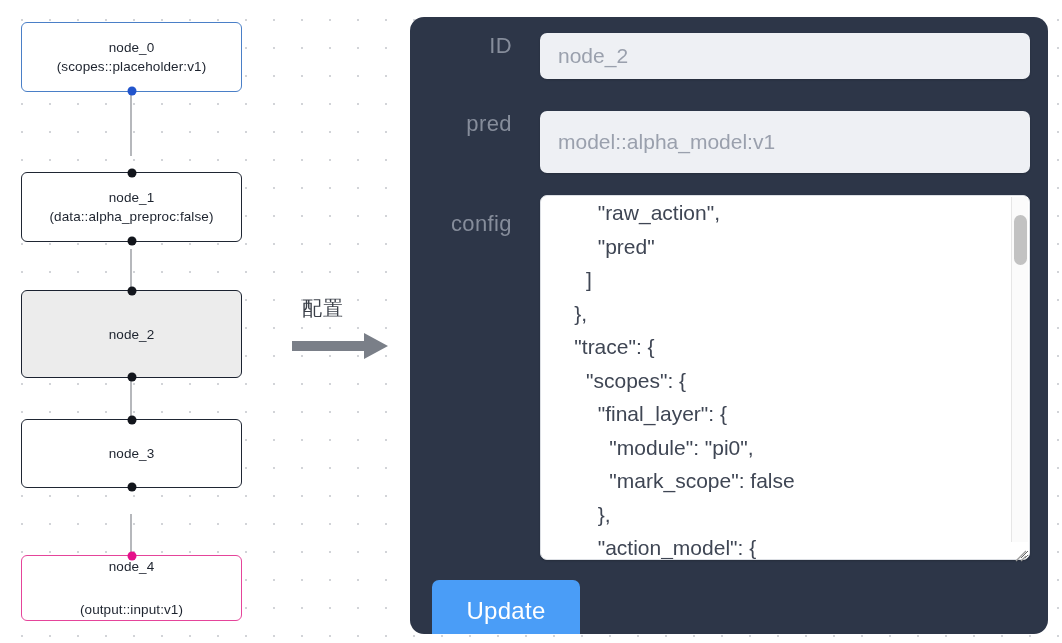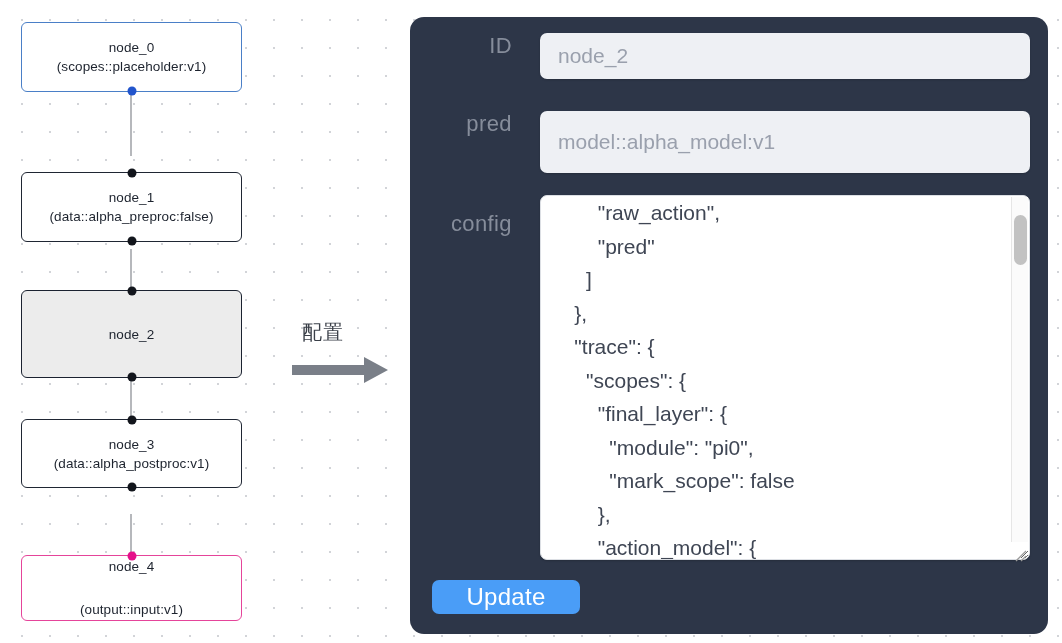--- a/index.html
+++ b/index.html
@@ -71,21 +71,21 @@
     width: 2px;
     background: #b6b8bc;
     transform: translateX(-1px);
     z-index: 1;
   }
 
   
   #arrow-group {
     position: absolute;
     left: 292px; top: 295px;
-    width: 108px; height: 70px; margin-top: 24px;
+    width: 108px; height: 70px;
   }
   #arrow-label {
     position: absolute;
     left: 10px; top: 0;
     font-size: 20px;
     color: #3a3f48;
     font-family: "DejaVu Sans", sans-serif;
     letter-spacing: 1px;
   }
   #arrow-shape {
@@ -173,21 +173,21 @@
   #ta-resize {
     position: absolute;
     right: 3px; bottom: 2px;
     width: 16px; height: 16px;
     pointer-events: none;
   }
 
   #update-button {
     position: absolute;
     left: 22px; top: 563px;
-    width: 148px; height: 34px;
+    width: 148px; height: 62px;
     background: #4a9df7;
     border: none;
     border-radius: 7px;
     color: #ffffff;
     font-size: 24px;
     font-family: "Liberation Sans", sans-serif;
     letter-spacing: .3px;
     cursor: pointer;
   }
 </style>
@@ -215,21 +215,20 @@
   </div>
 
   <div class="node sel" style="top:290px;height:88px;">
     <span class="nl">node_2</span>
     <span class="handle top"></span>
     <span class="handle bot"></span>
   </div>
 
   <div class="node" style="top:419px;height:69px;">
     <span class="nl">node_3</span>
-    <span class="nl">(data::alpha_postproc:v1)</span>
     <span class="handle top"></span>
     <span class="handle bot"></span>
   </div>
 
   <div class="node pink" style="top:555px;height:66px;gap:24px;">
     <span class="nl">node_4</span>
     <span class="nl">(output::input:v1)</span>
     <span class="handle top pink"></span>
   </div>
 

